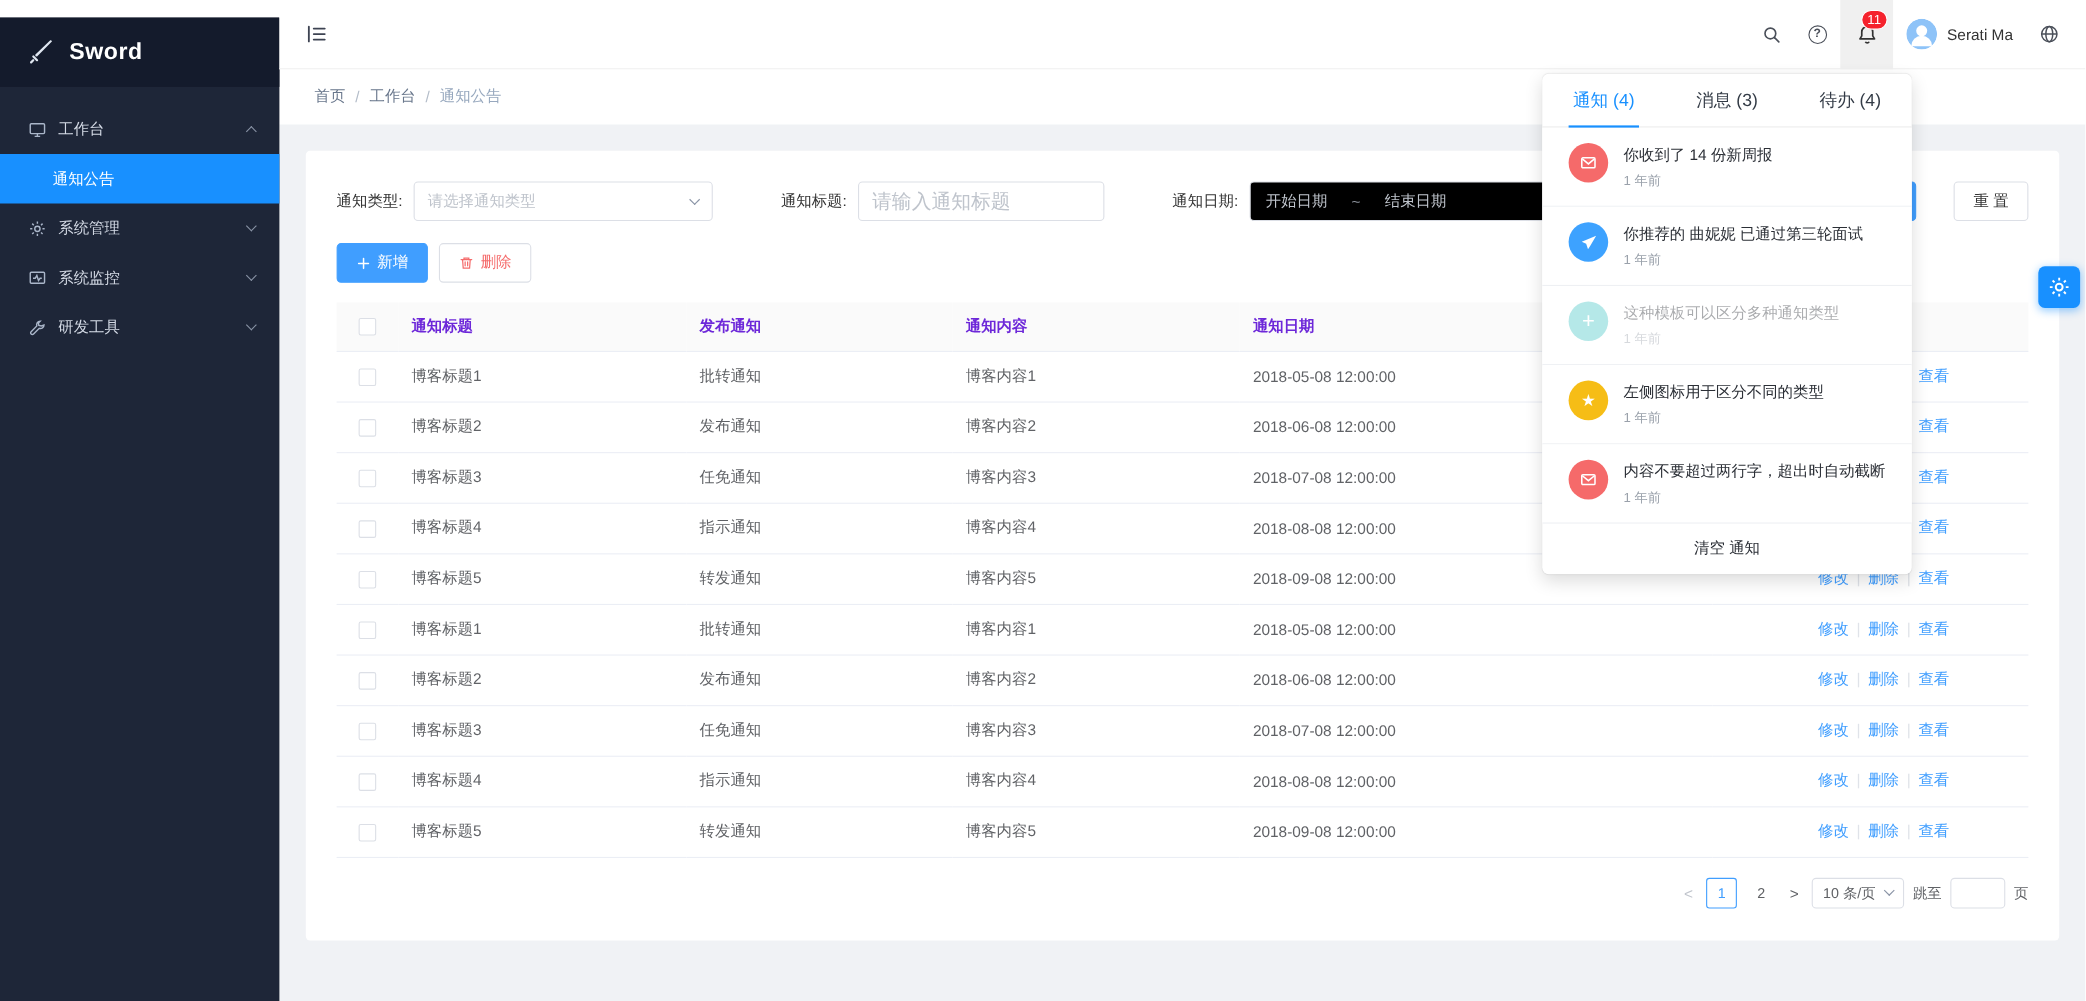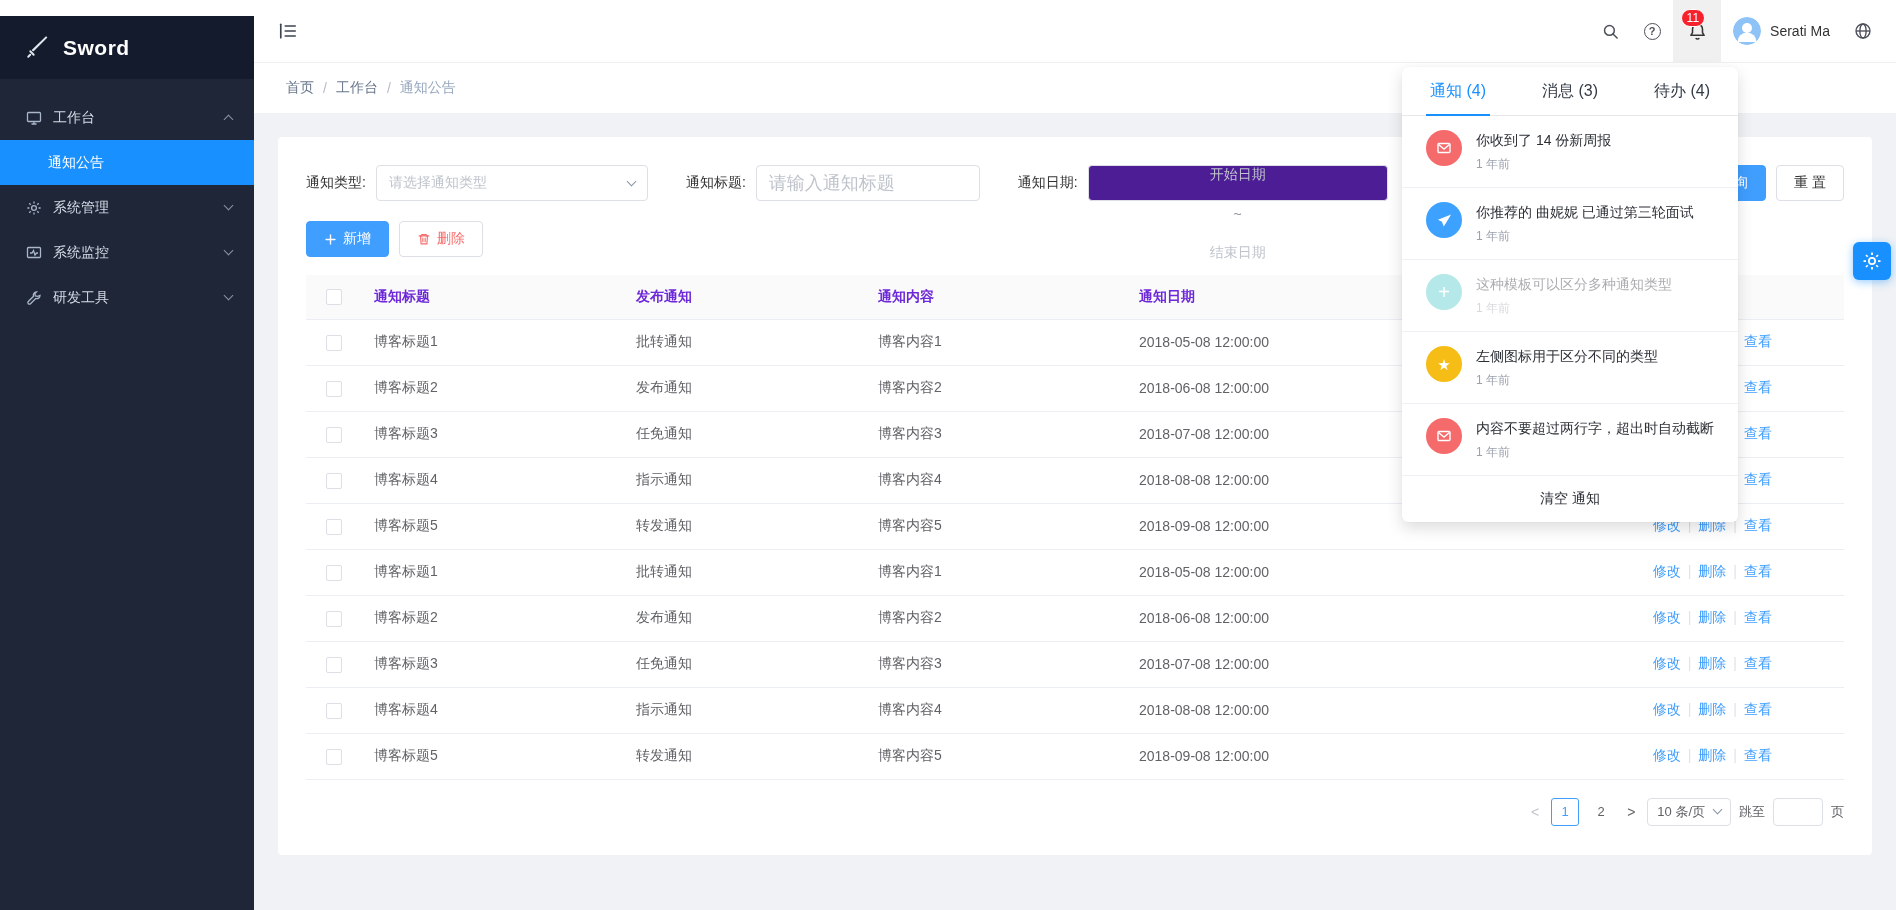--- a/index.html
+++ b/index.html
@@ -22,45 +22,45 @@
   .chev.down { transform:rotate(45deg); margin-top:-4px; }
   .chev.up { transform:rotate(-135deg); margin-top:4px; }
 
   
   .topbar { position:absolute; left:254px; right:0; top:0; height:63px; background:#fff; display:flex; align-items:center; padding:0 12px 0 24px; border-bottom:1px solid #f0f0f0; z-index:30; }
   .collapse { display:flex; align-items:center; color:#3d4352; cursor:pointer; }
   .topbar-right { margin-left:auto; display:flex; align-items:center; height:63px; }
   .hbtn { width:42px; height:63px; display:flex; align-items:center; justify-content:center; cursor:pointer; color:#4a4f59; }
   .qcircle { width:17px; height:17px; border:1.4px solid #4a4f59; border-radius:50%; display:flex; align-items:center; justify-content:center; font-size:11px; font-weight:700; color:#4a4f59; }
   .bell-wrap { position:relative; width:48px; height:63px; display:flex; align-items:center; justify-content:center; background:#f0f0f0; cursor:pointer; }
-  .badge { position:absolute; top:9px; right:16px; background:#f5222d; color:#fff; font-size:12px; line-height:16px; padding:0 5px; border-radius:9px; border:1px solid #fff; }
+  .badge { position:absolute; top:9px; right:5px; background:#f5222d; color:#fff; font-size:12px; line-height:16px; padding:0 5px; border-radius:9px; border:1px solid #fff; }
   .user { display:flex; align-items:center; gap:9px; padding:0 12px; height:63px; cursor:pointer; }
   .uname { color:#333; font-size:14px; }
 
   
   .crumbbar { position:absolute; left:254px; right:0; top:63px; height:50px; background:#fff; display:flex; align-items:center; padding-left:32px; gap:9px; font-size:14px; z-index:10; }
   .crumb.link { color:#69778c; cursor:pointer; }
   .crumb.current { color:#97a8be; }
   .crumb-sep { color:#b4bdc9; }
 
   
   .content { position:absolute; left:254px; right:0; top:113px; bottom:0; background:#f0f2f5; padding:24px; z-index:5; }
   .card { background:#fff; border-radius:4px; padding:28px 28px 24px; min-height:718px; }
 
   
-  .filters { display:flex; align-items:flex-end; }
+  .filters { display:flex; align-items:flex-end;gap:24px; }
   .f-group { display:flex; align-items:center; margin-right:38px; }
   .f-group label { color:#333; font-weight:500; margin-right:10px; white-space:nowrap; }
   .select { height:36px; background:#fff; border:1px solid #dcdfe6; border-radius:4px; display:flex; align-items:center; justify-content:space-between; padding:0 12px; cursor:pointer; }
   .select .ph { color:#bfc4cc; }
   .select.wide { width:272px; }
   .input { height:36px; border:1px solid #dcdfe6; border-radius:4px; padding:0 12px; font-size:18px; color:#606266; font-family:inherit; outline:none; }
   .input::placeholder { color:#bfc4cc; }
   .input.title { width:224px; }
-  .daterange { height:36px; width:300px; border:1px solid #dcdfe6; border-radius:4px; display:flex; align-items:center; gap:22px; padding:0 14px; cursor:pointer; background:#4c1d95;flex-direction:column; }
+  .daterange { height:36px; width:300px; border:1px solid #dcdfe6; border-radius:4px; display:flex; align-items:center; gap:22px; padding:0 14px; cursor:pointer; background:#000000; }
   .daterange .ph { color:#bfc4cc; }
   .dr-sep { color:#8b919b; }
   .f-spacer { flex:1; }
   .btn { height:36px; padding:0 17px; border-radius:4px; border:1px solid #dcdfe6; background:#fff; color:#333; font-size:14px; display:inline-flex; align-items:center; justify-content:center; gap:6px; cursor:pointer; font-family:inherit; white-space:nowrap; }
   .btn.primary { background:#409eff; border-color:#409eff; color:#fff; }
   .btn.danger-plain { color:#f56c6c; }
   .btn + .btn { margin-left:10px; }
 
   
   .actions-row { margin-top:20px; display:flex; }

